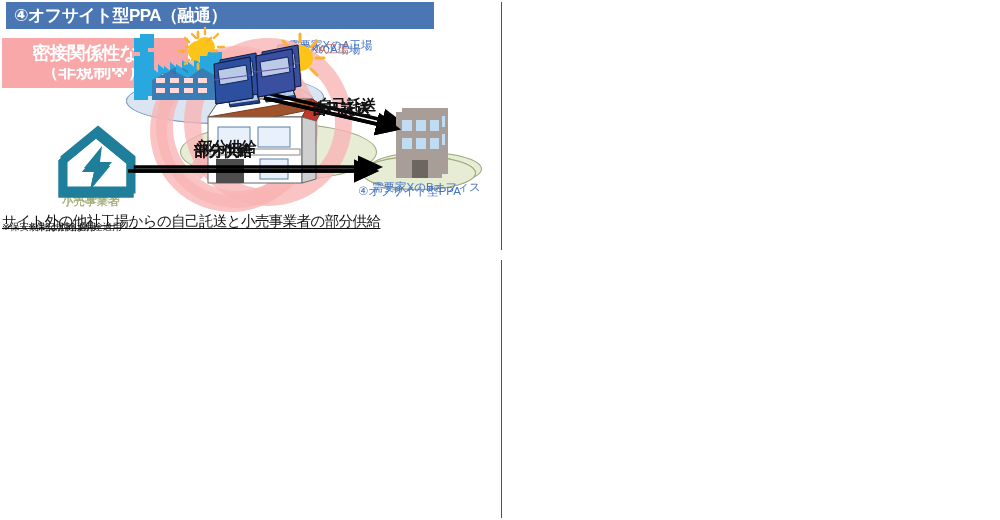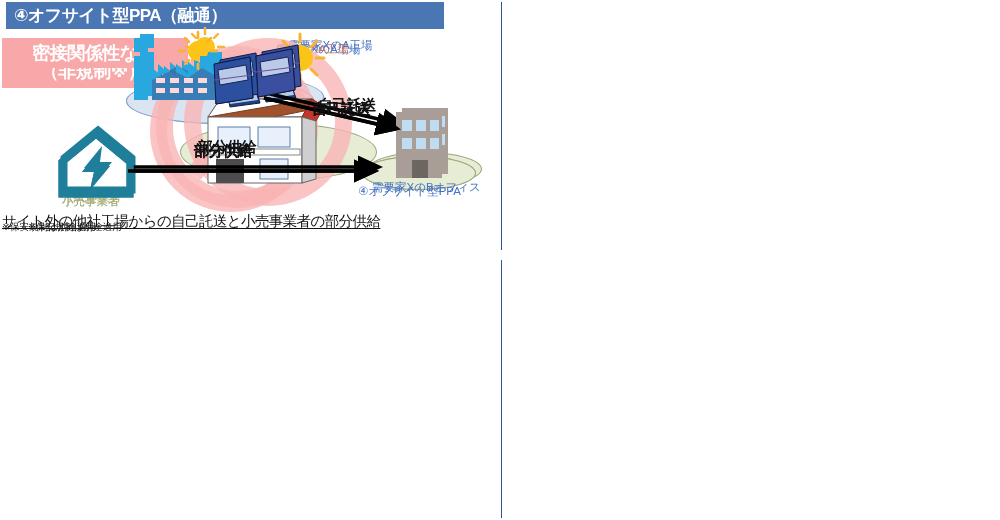--- a/index.html
+++ b/index.html
@@ -19,21 +19,21 @@
   .p4{left:504; top:258;}
 
   .vdiv{position:absolute;left:501px;top:2px;width:1px;height:248px;background:#2f5597;}
   .vdiv2{position:absolute;left:501px;top:260px;width:1px;height:258px;background:#2f5597;}
 
   
   .hdr{
     position:absolute;left:6px;top:2px;height:27px;
     background:#4a77b4;color:#ffffff;
     font-size:17px;font-weight:bold;letter-spacing:-.5px;
-    display:flex;align-items:center;padding:0 10px 0 8px;
+    display:flex;align-items:center;padding:0 0 0 8px;
     white-space:nowrap;
   }
   .hdr .uline{text-decoration:underline;text-underline-offset:1px;}
 
   
   .tag{
     position:absolute;background:#f8a8a8;color:#ffffff;
     font-weight:bold;font-size:18px;line-height:1.12;
     text-align:center;padding:3px 6px;letter-spacing:-.5px;
     white-space:pre-line;z-index:6;

